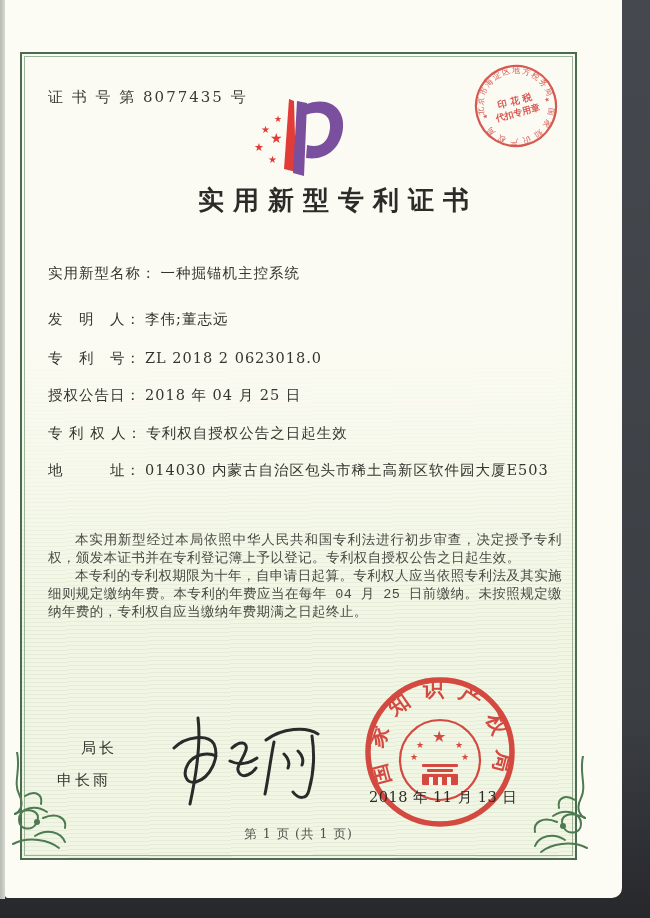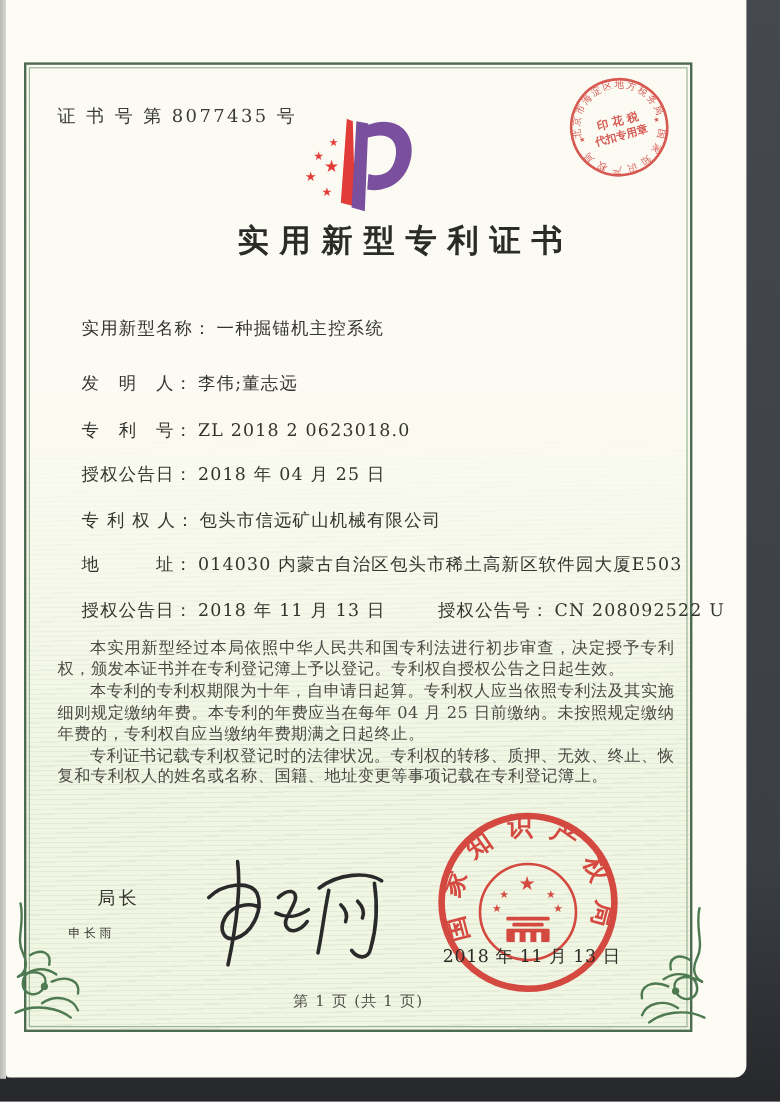--- a/index.html
+++ b/index.html
@@ -23,30 +23,30 @@
   .frame::after { content:""; position:absolute; inset:2px; border:1px solid #9ab697; pointer-events:none; }
 
   .cert-no { position:absolute; left:43px; top:88px; font-size:15px; letter-spacing:2px; color:#3a3a36; }
 
   .logo { position:absolute; left:243px; top:86px; }
 
   .title { position:absolute; left:15px; top:183px; width:636px; text-align:center;
     font-size:26px; font-weight:600; letter-spacing:9px; color:#2b2b28; }
 
   .frow { position:absolute; left:43px; font-size:14.5px; color:#35352f;
-    letter-spacing:1px; white-space:nowrap;margin-left:20px; }
+    letter-spacing:1px; white-space:nowrap; }
   .frow .flabel { margin-right:4px; }
   .pair2 { position:absolute; left:297px; top:0; }
 
   .body-text { position:absolute; left:43px; top:532px; width:514px;
     font-size:13.5px; line-height:17.9px; color:#4a4a44; letter-spacing:0.4px; text-align:justify; }
-  .body-text p { text-indent:2em; }
+  .body-text p { text-indent:2em;font-family:Liberation Mono, monospace; }
 
   .signoff-title { position:absolute; left:52px; top:739px; font-size:15px; letter-spacing:3px; color:#35352f;margin-left:24px; }
-  .signoff-name  { position:absolute; left:52px; top:771px; font-size:10px; letter-spacing:3px; color:#35352f;font-family:Liberation Serif, serif; }
+  .signoff-name  { position:absolute; left:52px; top:771px; font-size:15px; letter-spacing:3px; color:#35352f;font-family:Liberation Serif, serif; }
   .signature { position:absolute; left:155px; top:714px; }
 
   .seal { position:absolute; left:355px; top:672px; mix-blend-mode:multiply; opacity:0.93; }
   .seal-date { position:absolute; left:364px; top:788px; font-size:14.5px; color:#2d2b27;
     letter-spacing:0.5px; z-index:6; white-space:nowrap; }
 
   .tax-stamp { position:absolute; left:468px; top:63px; opacity:0.85; mix-blend-mode:multiply; }
 
   .footer { position:absolute; left:15px; top:826px; width:557px; text-align:center;
     font-size:12.5px; letter-spacing:1px; color:#51514b; }
@@ -113,36 +113,29 @@
     <div class="frow" style="top:310px">
       <span class="flabel">发　明　人：</span><span class="fvalue">李伟;董志远</span>
     </div>
     <div class="frow" style="top:349px">
       <span class="flabel">专　利　号：</span><span class="fvalue">ZL 2018 2 0623018.0</span>
     </div>
     <div class="frow" style="top:386px">
       <span class="flabel">授权公告日：</span><span class="fvalue">2018 年 04 月 25 日</span>
     </div>
     <div class="frow" style="top:424px">
-      <span class="flabel">专 利 权 人：</span><span class="fvalue">包头市信远矿山机械有限公司</span>
+      <span class="flabel">专 利 权 人：</span><span class="fvalue">专利权自授权公告之日起生效</span>
     </div>
     <div class="frow" style="top:461px">
       <span class="flabel">地　　　址：</span><span class="fvalue">014030 内蒙古自治区包头市稀土高新区软件园大厦E503</span>
-    </div>
-    <div class="frow" style="top:499px">
-      <span class="flabel">授权公告日：</span><span class="fvalue">2018 年 11 月 13 日</span>
-      <span class="pair2">
-        <span class="flabel">授权公告号：</span><span class="fvalue">CN 208092522 U</span>
-      </span>
     </div>
 
     <div class="body-text">
       <p>本实用新型经过本局依照中华人民共和国专利法进行初步审查，决定授予专利权，颁发本证书并在专利登记簿上予以登记。专利权自授权公告之日起生效。</p>
       <p>本专利的专利权期限为十年，自申请日起算。专利权人应当依照专利法及其实施细则规定缴纳年费。本专利的年费应当在每年 04 月 25 日前缴纳。未按照规定缴纳年费的，专利权自应当缴纳年费期满之日起终止。</p>
-      <p>专利证书记载专利权登记时的法律状况。专利权的转移、质押、无效、终止、恢复和专利权人的姓名或名称、国籍、地址变更等事项记载在专利登记簿上。</p>
     </div>
 
     <div class="signoff-title">局长</div>
     <div class="signoff-name">申长雨</div>
 
     <svg class="signature" width="172" height="94" viewBox="0 0 172 94">
       <g stroke="#1a181c" stroke-width="3" fill="none" stroke-linecap="round" stroke-linejoin="round" opacity="0.92">
         <path d="M 14,34 C 26,22 48,20 54,30 C 60,44 50,64 36,68 C 26,70 22,60 28,50 C 34,40 48,38 56,42"></path>
         <path d="M 38,4 C 41,28 36,62 30,90"></path>
         <path d="M 72,34 C 80,26 88,28 86,36 C 82,48 74,54 80,60 C 84,64 92,60 96,54"></path>

